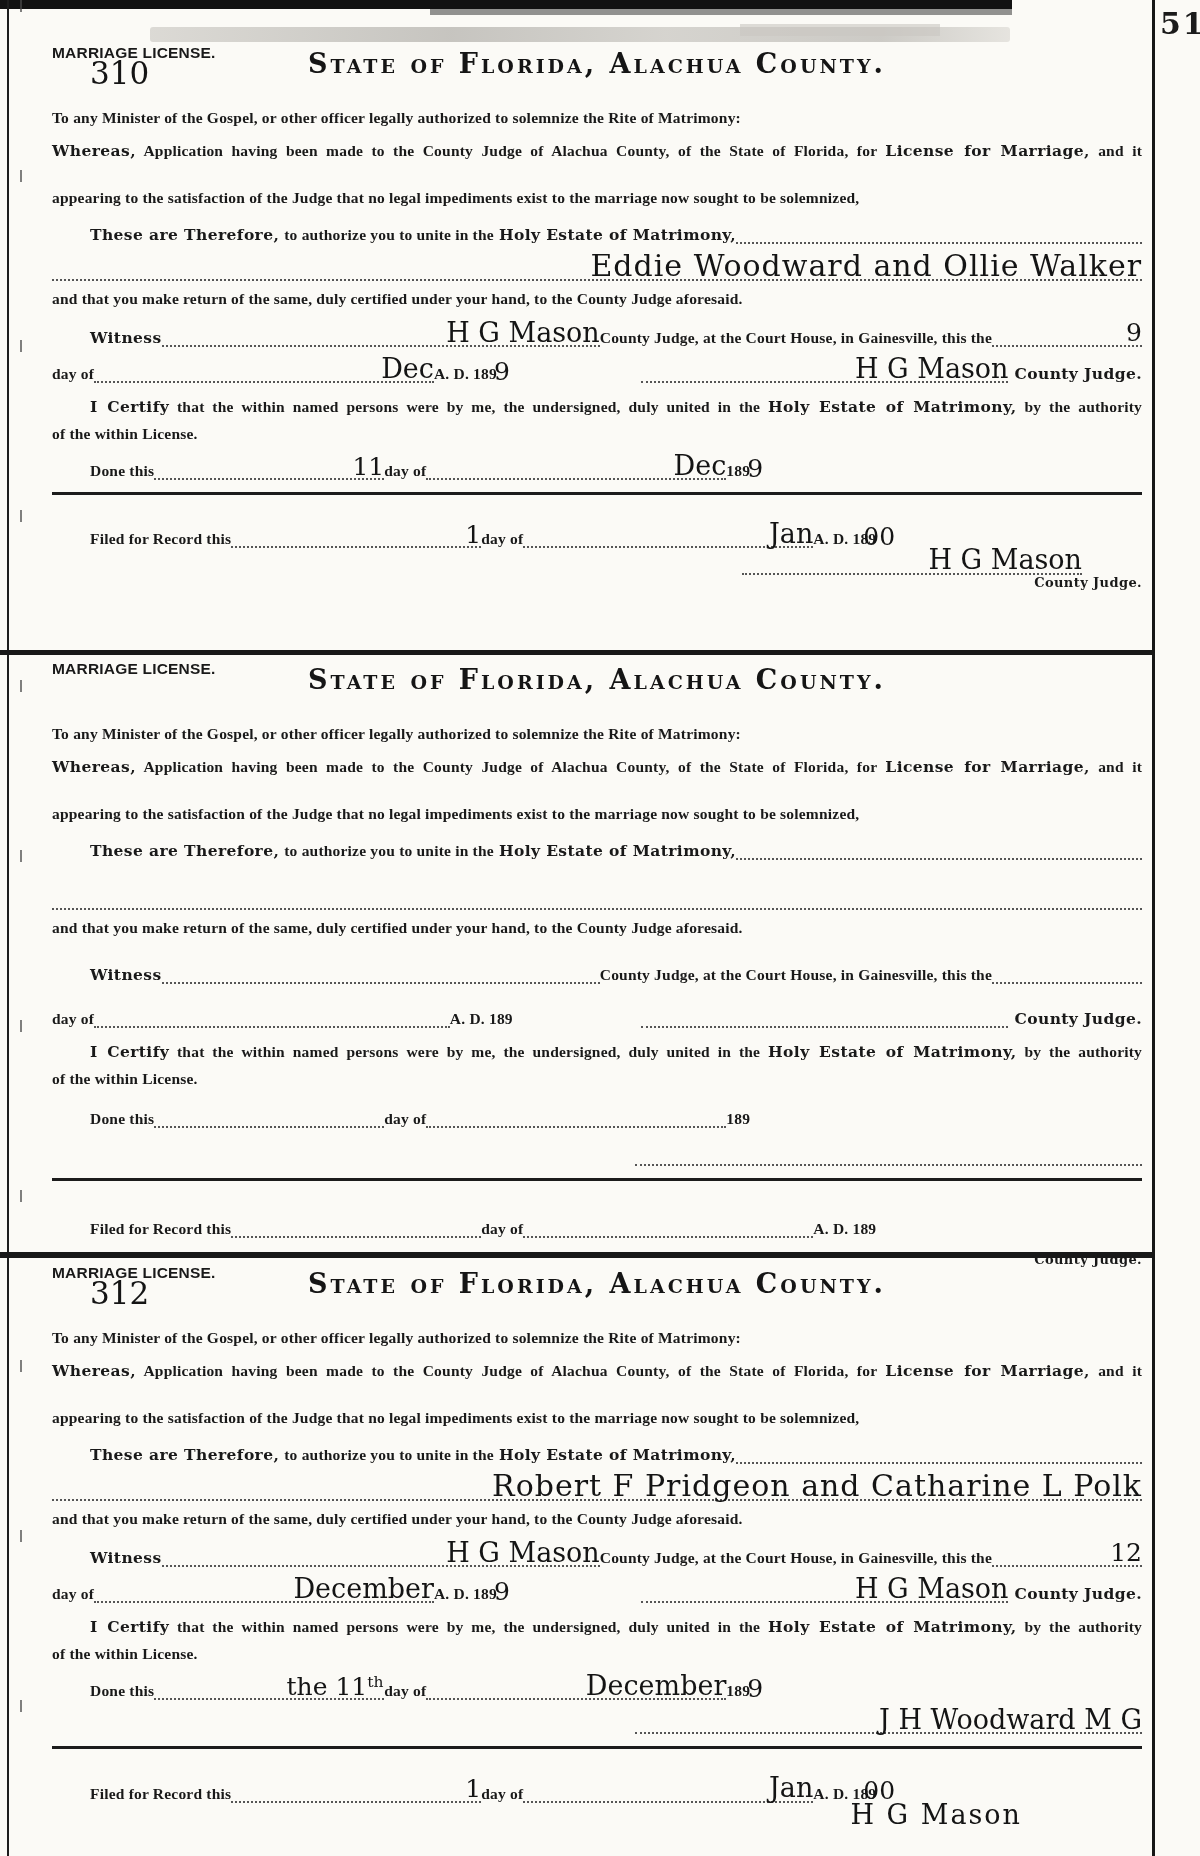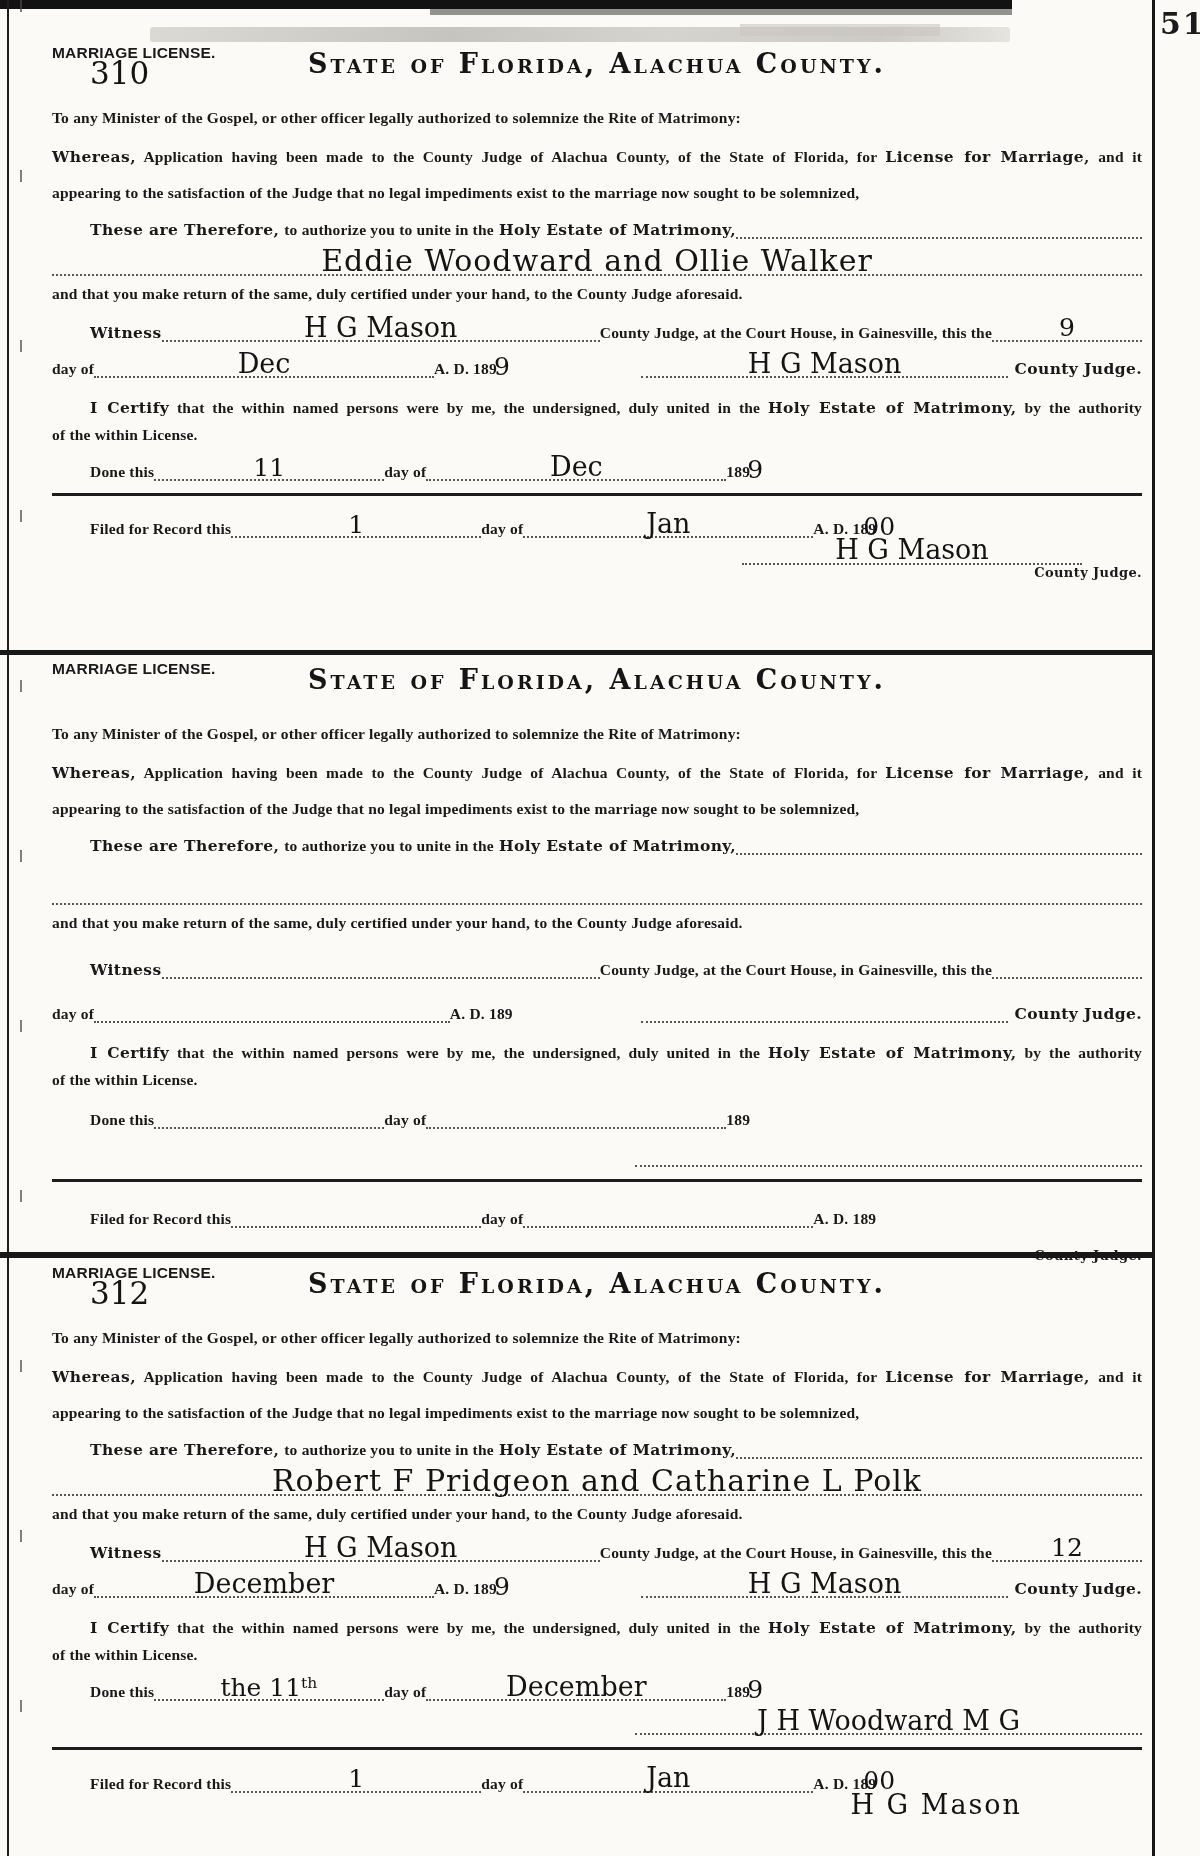--- a/index.html
+++ b/index.html
@@ -30,34 +30,34 @@
   .title{position:absolute;top:4px;left:0;right:0;text-align:center;
          font-family:"DejaVu Serif",serif;font-weight:bold;font-size:27px;
          font-variant:small-caps;letter-spacing:3px;color:#151515}
   .p{font-weight:bold;font-size:15.5px;letter-spacing:.2px;color:#191919}
   .goth{font-family:"DejaVu Serif",serif;font-weight:bold;letter-spacing:.4px}
   .line{line-height:1.25}
   .ind{text-indent:38px}
   .just{text-align:justify;text-align-last:justify}
   .hw{font-family:"DejaVu Serif",serif;color:#141414;line-height:.9}
   .row{display:flex;align-items:flex-end}
-  .fill{flex:1;border-bottom:2px dotted #555;text-align:center;min-height:4px}
+  .fill{flex:1;border-bottom:2px dotted #555;text-align:right;min-height:4px}
   .sig{font-size:27px}
   .couple{font-size:30px;letter-spacing:1px}
   .day{font-size:25px}
   .ovl{margin-left:-13px}
   .yd{margin-left:-3px}
   .row2{display:flex;justify-content:space-between;align-items:flex-end}
   .lh{display:flex;align-items:flex-end;width:42%}
   .rh{display:flex;align-items:flex-end;width:46%}
   .cj{margin-left:6px;white-space:nowrap}
   .spacer{flex:1.15}
   .rule{height:3px;background:#1c1c1c}
-  .mt8{margin-top:8px}.mt10{margin-top:10px}.mt12{margin-top:12px}.mt14{margin-top:20px}
-  .mt16{margin-top:16px}.mt18{margin-top:18px}
+  .mt8{margin-top:8px}.mt10{margin-top:10px}.mt12{margin-top:12px}.mt14{margin-top:14px}
+  .mt16{margin-top:27px}.mt18{margin-top:18px}
   .small{font-size:13px}
   .nowrap{white-space:nowrap}
 </style>
 </head>
 <body>
 
 <div class="topbar"></div>
 <div class="topbar2"></div>
 <div class="smudge"></div>
 <div class="smudge2"></div>

